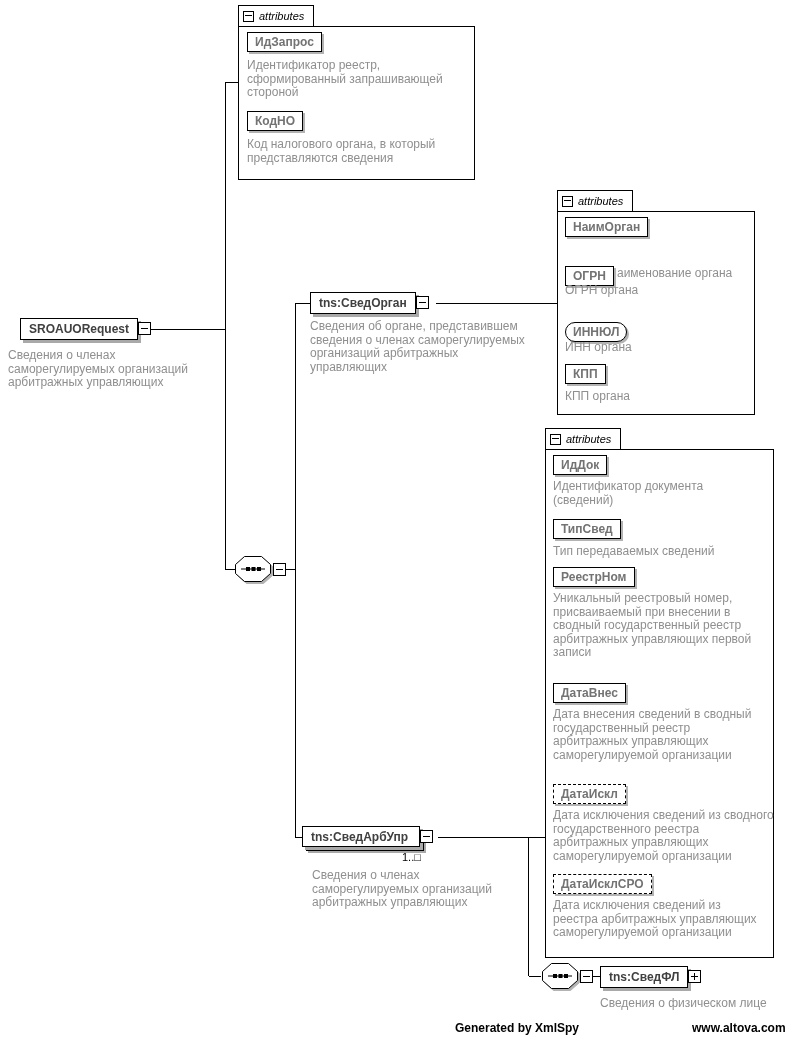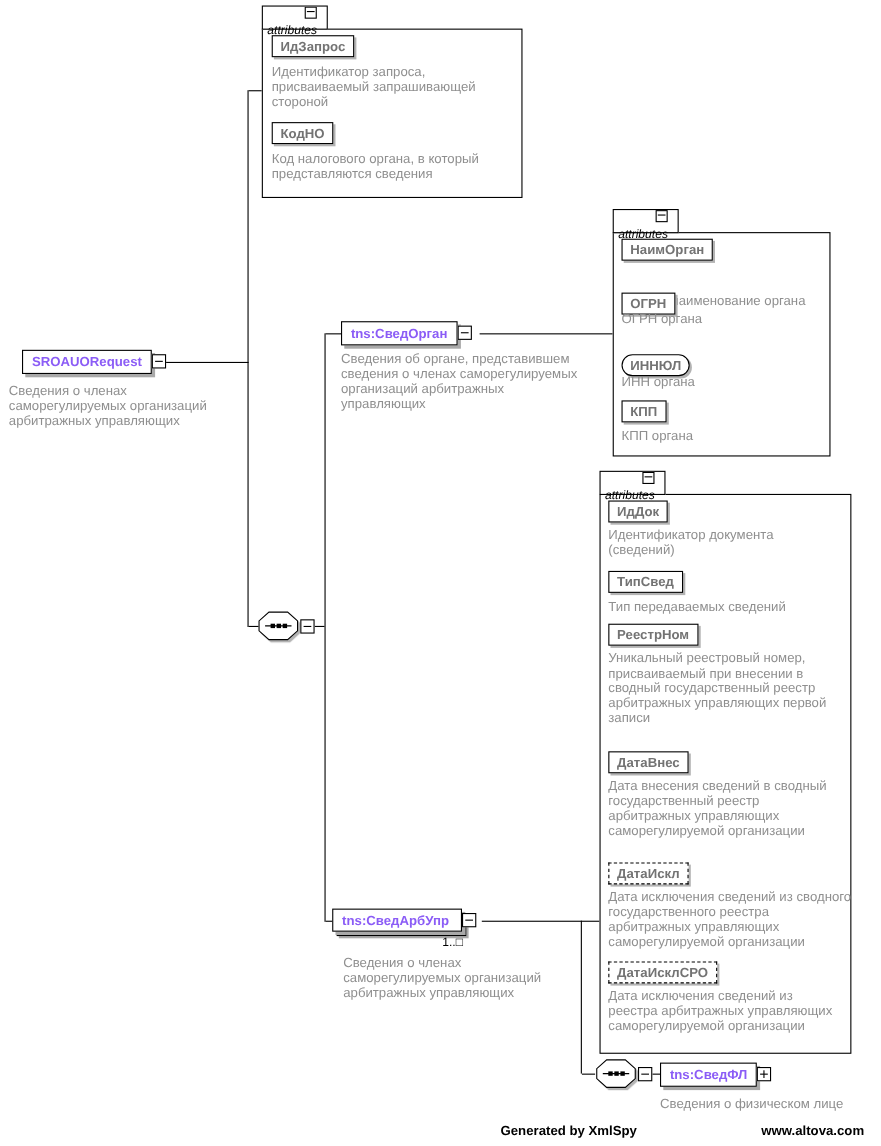--- a/index.html
+++ b/index.html
@@ -4,39 +4,39 @@
 <style>
   html,body { margin:0; padding:0; background:#fff; }
   .canvas {
     position:relative; width:801px; height:1042px; background:#fff;
     font-family:"Liberation Sans","DejaVu Sans",sans-serif; overflow:hidden;
   }
   .line { position:absolute; background:#000; }
   .ebox {
     position:absolute; background:#fff; border:1px solid #000;
     box-shadow:3px 3px 0 #a9a9a9; font-size:12px; font-weight:bold;
-    color:#8b5cf6; padding:3px 8px; white-space:nowrap; box-sizing:border-box;
+    color:#404040; padding:3px 8px; white-space:nowrap; box-sizing:border-box;
   }
   .stackback {
     position:absolute; background:#fff; border:1px solid #000;
     box-shadow:2px 2px 0 #a9a9a9; box-sizing:border-box;
   }
   .abox {
     position:absolute; background:#fff; border:1px solid #000;
     box-shadow:2px 2px 0 #b3b3b3; font-size:12px; font-weight:bold;
     color:#737373; padding:2px 7px; white-space:nowrap; box-sizing:border-box;
   }
   .abox.optional { border-style:dashed; }
   .ann { position:absolute; color:#8f8f8f; font-size:12px; line-height:13.5px; }
   .ann.nowrap { white-space:nowrap; }
   .panel { position:absolute; background:#fff; border:1px solid #000; box-sizing:border-box; }
   .tab {
     position:absolute; background:#fff; border:1px solid #000; height:22px;
-    box-sizing:border-box; display:flex; align-items:flex-end; gap:5px;
-    padding:0 9px 0 4px; font-size:11px; font-style:italic; color:#000;flex-direction:column;
+    box-sizing:border-box; display:flex; align-items:center; gap:5px;
+    padding:0 9px 0 4px; font-size:11px; font-style:italic; color:#000;
   }
   .mini { position:relative; width:9px; height:9px; border:1px solid #000; background:#fff; flex:0 0 auto; }
   .mini::before { content:""; position:absolute; left:1px; right:1px; top:3px; height:1px; background:#000; }
   .toggle {
     position:absolute; width:13px; height:13px; border:1px solid #000;
     background:#fff; box-sizing:border-box;
   }
   .toggle::before { content:""; position:absolute; left:2px; right:2px; top:5px; height:1px; background:#000; }
   .toggle.plus::after { content:""; position:absolute; top:2px; bottom:2px; left:5px; width:1px; background:#000; }
   .etoggle { right:-14px; top:50%; margin-top:-7px; }
@@ -62,21 +62,21 @@
   <div class="line" style="left:528px; top:837px; width:1px; height:139px;"></div>
   <div class="line" style="left:529px; top:976px; width:12px; height:1px;"></div>
   <div class="line" style="left:593px; top:976px; width:7px; height:1px;"></div>
 
   <div class="panel" style="left:238px; top:26px; width:237px; height:154px;"></div>
   <div class="tab" style="left:238px; top:5px;">
     <span class="mini"></span>
     <span>attributes</span>
   </div>
   <div class="abox" style="left:247px; top:32px;">ИдЗапрос</div>
-  <div class="ann" style="left:247px; top:59px; width:210px;">Идентификатор запроса, присваиваемый запрашивающей стороной</div>
+  <div class="ann" style="left:247px; top:59px; width:210px;">Идентификатор реестр, сформированный запрашивающей стороной</div>
   <div class="abox" style="left:247px; top:111px;">КодНО</div>
   <div class="ann" style="left:247px; top:138px; width:215px;">Код налогового органа, в который представляются сведения</div>
 
   <div class="panel" style="left:557px; top:211px; width:198px; height:204px;"></div>
   <div class="tab" style="left:557px; top:190px;">
     <span class="mini"></span>
     <span>attributes</span>
   </div>
   <div class="abox" style="left:565px; top:217px;">НаимОрган</div>
   <div class="ann nowrap" style="left:565px; top:243px;margin-top:24px;">Полное наименование органа</div>

